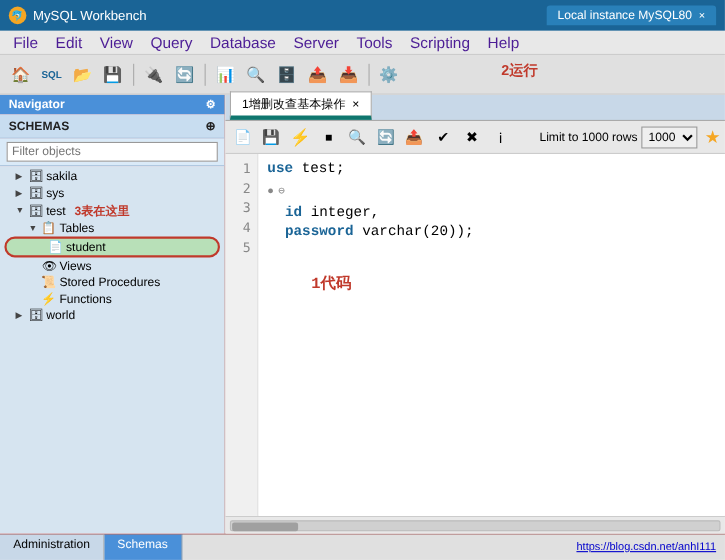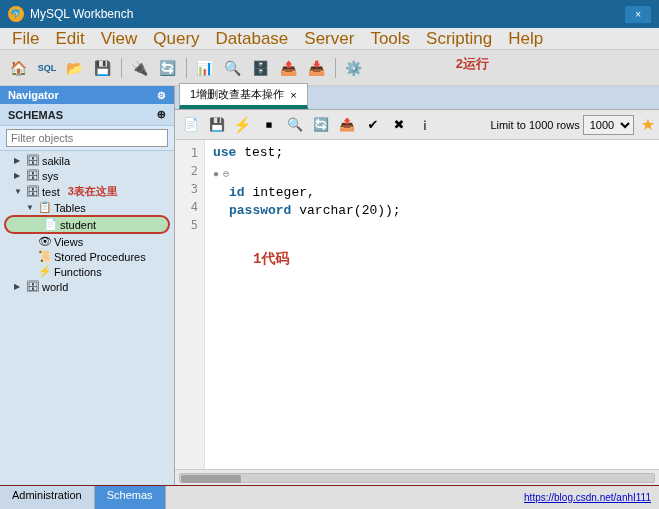--- a/index.html
+++ b/index.html
@@ -7,32 +7,32 @@
 
     
     .titlebar { height: 28px; background: #1a6496; display: flex; align-items: center; padding: 0 8px; color: white; font-size: 12px; }
     .titlebar-icon { width: 16px; height: 16px; background: #f5a623; border-radius: 50%; margin-right: 6px; display: flex; align-items: center; justify-content: center; font-size: 9px; color: #333; font-weight: bold; }
     .titlebar-title { flex: 1; font-size: 12px; }
     .tab-title { background: #2980b9; padding: 3px 10px; border-radius: 3px 3px 0 0; font-size: 11px; display: flex; align-items: center; gap: 6px; }
     .tab-close { cursor: pointer; font-size: 10px; }
 
     
     .menubar { height: 22px; background: #e8e8e8; border-bottom: 1px solid #ccc; display: flex; align-items: center; padding: 0 4px; }
-    .menubar-item { padding: 2px 8px; font-size: 17px; cursor: pointer; color: #a16207; }
+    .menubar-item { padding: 2px 8px; font-size: 14px; cursor: pointer; color: #4c1d95; }
 
     
     .toolbar { height: 36px; background: #e0e0e0; border-bottom: 1px solid #ccc; display: flex; align-items: center; padding: 0 6px; gap: 2px; position: relative; }
     .tb-btn { width: 26px; height: 26px; border: 1px solid transparent; background: transparent; cursor: pointer; display: flex; align-items: center; justify-content: center; font-size: 14px; border-radius: 2px; }
     .tb-separator { width: 1px; height: 20px; background: #aaa; margin: 0 3px; }
 
     
     .main { display: flex; height: calc(509px - 28px - 22px - 36px - 24px); }
 
     
-    .navigator { width: 175px; background: #fca5a5; border-right: 1px solid #aaa; display: flex; flex-direction: column; }
+    .navigator { width: 205px; background: #fca5a5; border-right: 1px solid #aaa; display: flex; flex-direction: column; }
     .nav-header { background: #4a90d9; color: white; padding: 3px 8px; font-size: 11px; font-weight: bold; display: flex; align-items: center; justify-content: space-between; }
     .nav-header-icon { font-size: 10px; cursor: pointer; }
     .schemas-header { padding: 4px 8px; font-size: 11px; font-weight: bold; color: #222; display: flex; align-items: center; gap: 4px; border-bottom: 1px solid #b0c8e0; background: #c8ddf0; }
     .filter-box { padding: 3px 6px; background: #daeaf8; border-bottom: 1px solid #b0c8e0; }
     .filter-input { width: 100%; height: 18px; font-size: 11px; border: 1px solid #999; padding: 3px 4px; background: white; }
     .tree { flex: 1; overflow-y: auto; padding: 2px 0; background: #d6e4f0; }
     .tree-item { display: flex; align-items: center; padding: 1px 4px; cursor: pointer; font-size: 11px; gap: 2px; }
     .indent1 { padding-left: 14px; }
     .indent2 { padding-left: 26px; }
     .indent3 { padding-left: 38px; }
@@ -78,20 +78,21 @@
     
     .run-annotation { position: absolute; color: #c0392b; font-weight: bold; font-size: 13px; top: 4px; right: 180px; }
   </style>
 </head>
 <body>
 
 <div class="titlebar">
   <div class="titlebar-icon">🐬</div>
   <span class="titlebar-title">MySQL Workbench</span>
   <div class="tab-title">
+    <span>Local instance MySQL80</span>
     <span class="tab-close">×</span>
   </div>
 </div>
 
 <div class="menubar">
   <span class="menubar-item">File</span>
   <span class="menubar-item">Edit</span>
   <span class="menubar-item">View</span>
   <span class="menubar-item">Query</span>
   <span class="menubar-item">Database</span>

